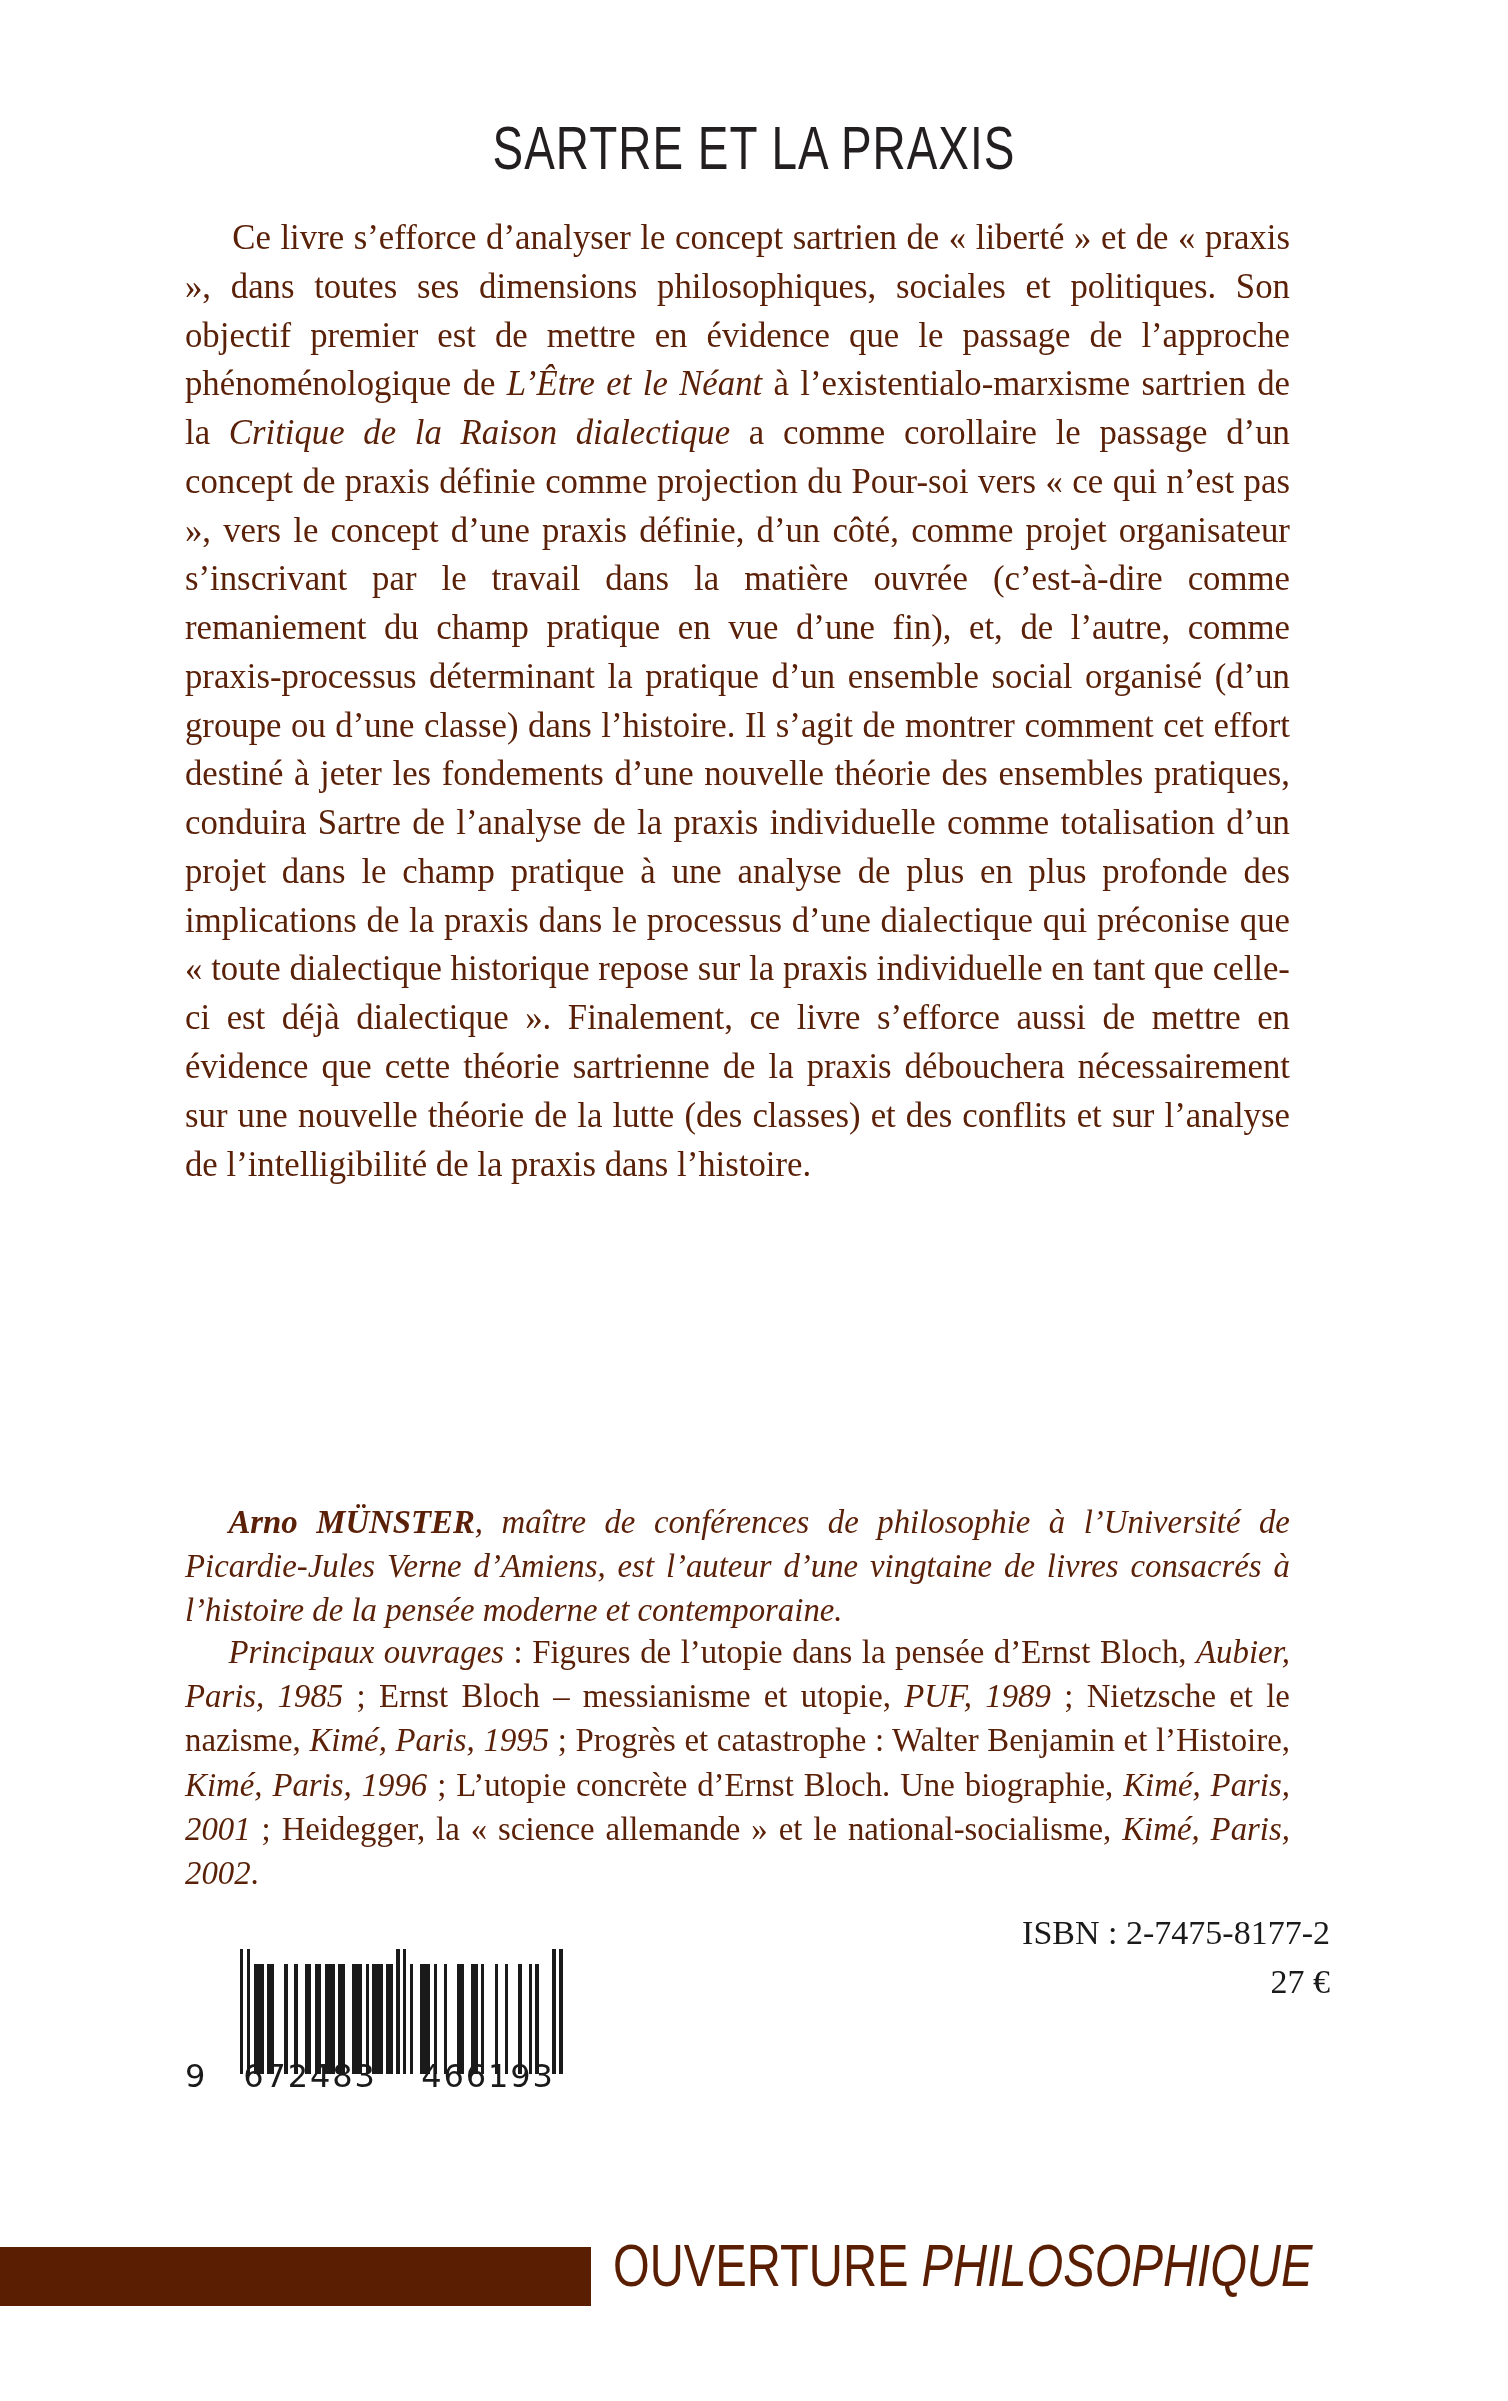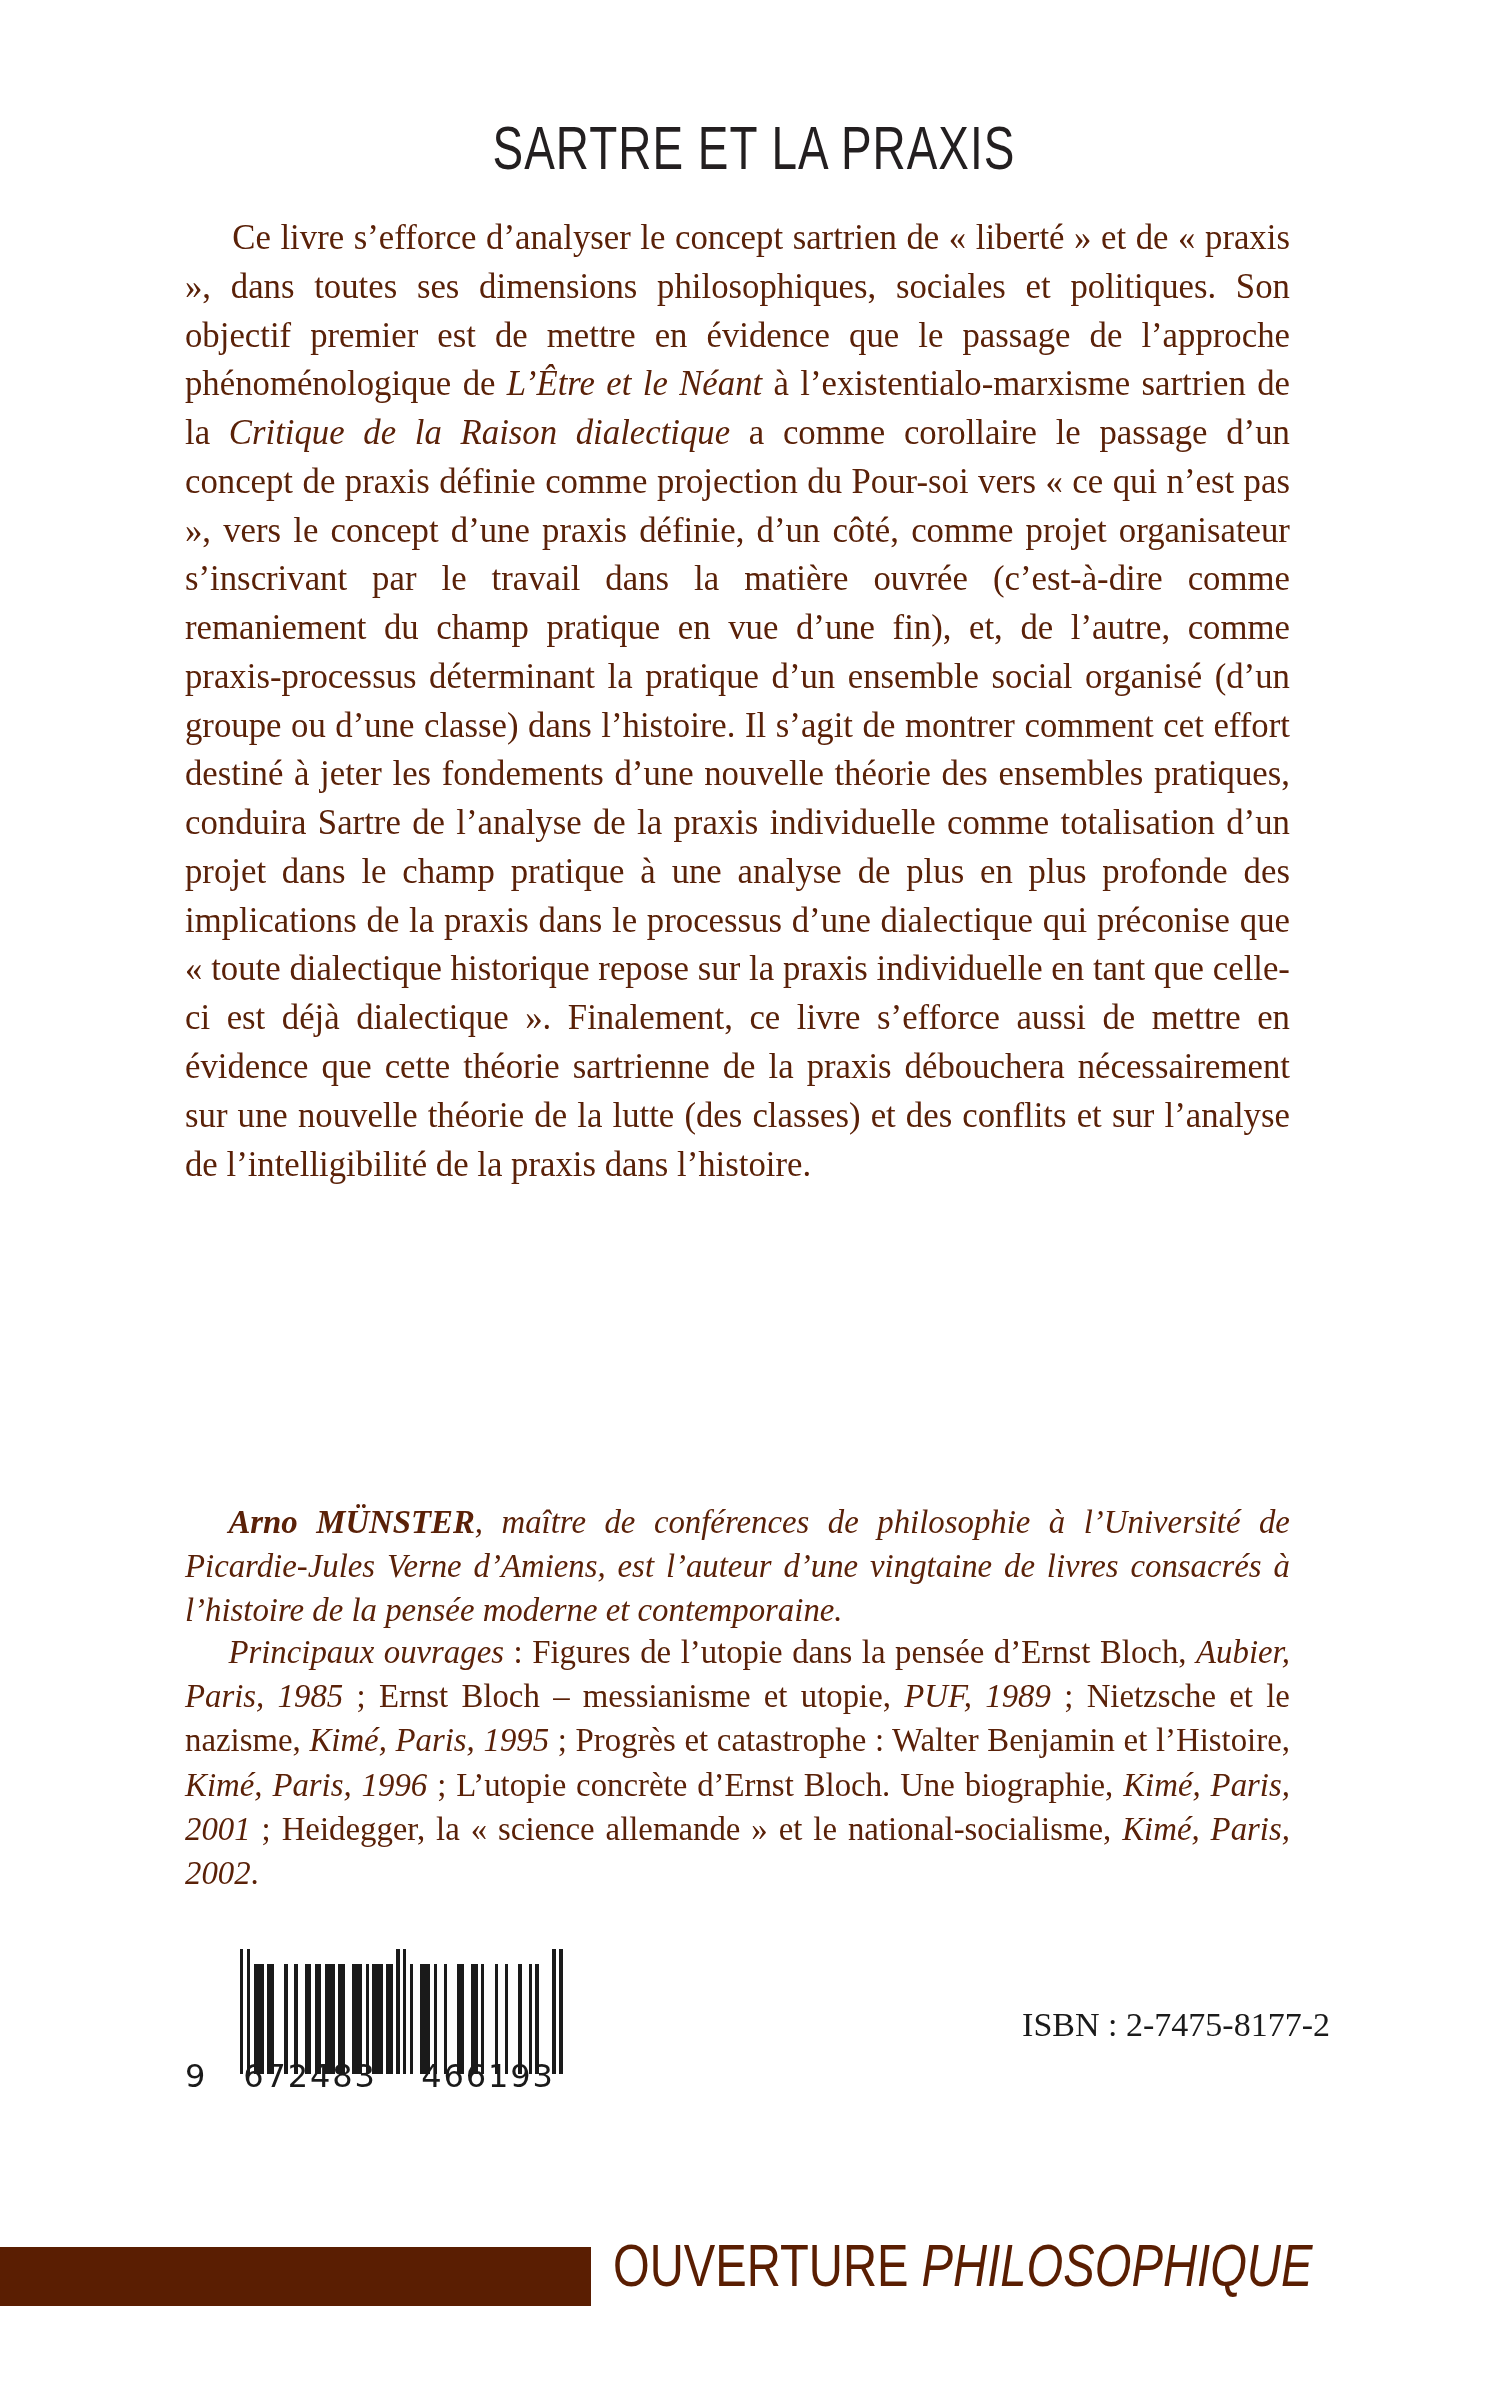--- a/index.html
+++ b/index.html
@@ -113,21 +113,21 @@
     margin-top: -17px;
   }
   .bc-lead { width: 45px; text-align: left; }
   .bc-left { width: 163px; letter-spacing: 1.9px; margin-left: 13.2px; }
   .bc-right { width: 163px; letter-spacing: 1.9px; margin-left: 15px; }
 
   
   .isbn-block {
     position: absolute;
     right: 178px;
-    top: 2000px;
+    top: 1908px;
     text-align: right;
     color: #1a1a1a;
     font-size: 34px;
     line-height: 1.45;
     font-family: "Liberation Serif", serif;
   }
 
   
   .footer {
     position: absolute;
@@ -240,19 +240,20 @@
     </div>
   <div class="barcode-digits">
     <span class="bc-lead">9</span>
     <span class="bc-left">672483</span>
     <span class="bc-right">466193</span>
   </div>
 </div>
 
 <div class="isbn-block">
   <div>ISBN : 2-7475-8177-2</div>
+  <div>27 €</div>
 </div>
 
 <div class="footer">
   <div class="footer-bar"></div>
   <div class="footer-label"><span>OUVERTURE</span>&nbsp;<span class="ital">PHILOSOPHIQUE</span></div>
 </div>
 
 
 </body></html>

